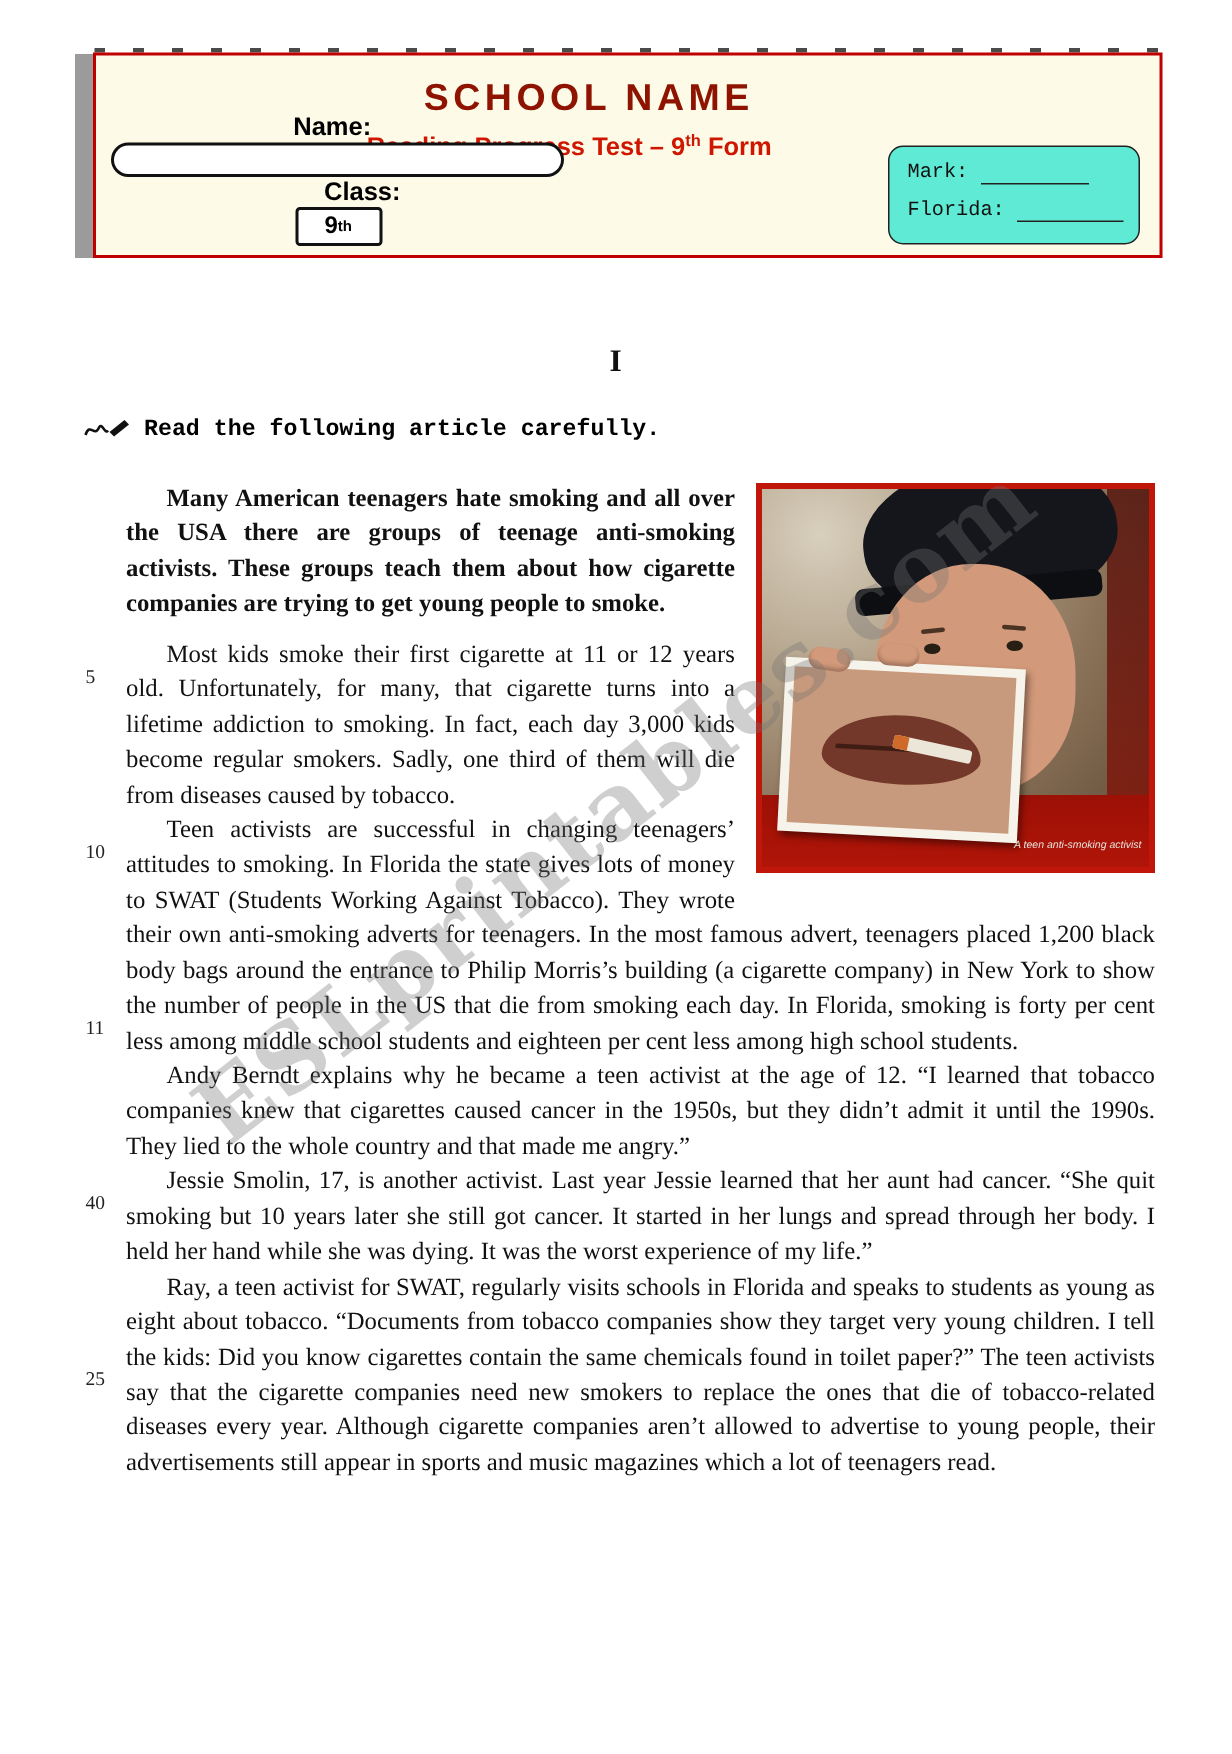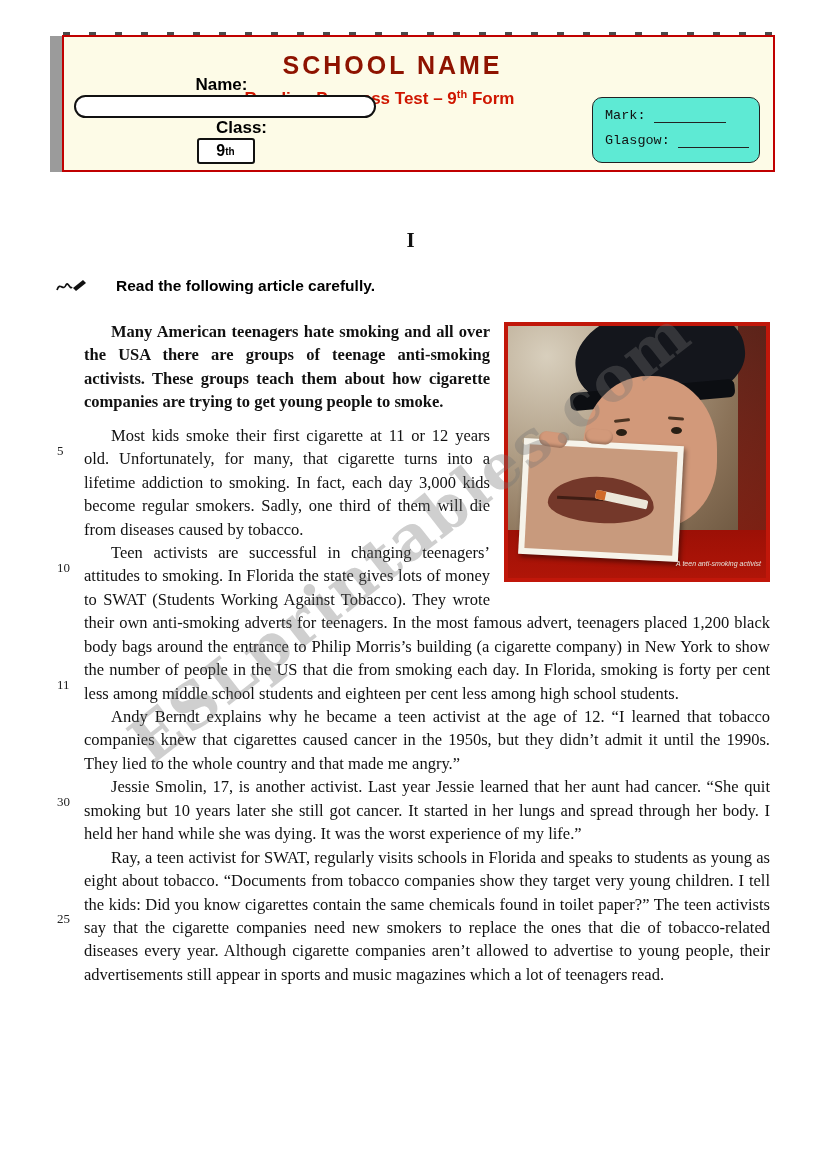--- a/index.html
+++ b/index.html
@@ -102,22 +102,22 @@
 
   
   .section-numeral {
     position: absolute; top: 228px; left: 0;
     width: 100%; text-align: center;
     font-weight: bold; font-size: 21px;
   }
   .instruction {
     position: absolute; top: 277px; left: 56px;
     display: flex; align-items: center;
-    font-family: Liberation Sans, sans-serif;
-    font-weight: bold; font-size: 15.5px; color: #000; gap: 20px;
+    font-family: Liberation Mono, monospace;
+    font-weight: bold; font-size: 15.5px; color: #000;
   }
   .pen-icon { display: inline-flex; margin-right: 8px; }
 
   .article {
     position: absolute; top: 320px; left: 84px;
     width: 686px;
     font-size: 16.5px;
     line-height: 23.43px;
     text-align: justify;
   }
@@ -200,21 +200,21 @@
   <div class="header-box">
     <div class="school-name">SCHOOL NAME</div>
     <div class="test-title"><span>Reading Progress Test – 9</span><sup>th</sup><span> Form</span></div>
 
     <div class="mark-box">
       <div class="mark-row">
         <span>Mark:</span>
         <span class="fill-line"></span>
       </div>
       <div class="mark-row">
-        <span>Glasgow:</span>
+        <span>Florida:</span>
         <span class="fill-line"></span>
       </div>
     </div>
 
     <div class="name-row">
       <span>Name:</span>
       <input class="name-field" type="text" value="" style="">
       <span class="class-label">Class:</span>
       <span class="class-box">
           <span>9</span>
@@ -232,21 +232,21 @@
         <polygon points="17,10 27,2 30,5 20,13" fill="#111"></polygon>
       </svg>
     </span>
     <span>Read the following article carefully.</span>
   </div>
 
   <div class="article">
     <span class="line-num" style="top:123px">5</span>
     <span class="line-num" style="top:240px">10</span>
     <span class="line-num" style="top:357px">11</span>
-    <span class="line-num" style="top:474px">30</span>
+    <span class="line-num" style="top:474px">40</span>
     <span class="line-num" style="top:591px">25</span>
 
     <figure class="photo">
       <div class="ph-bg"></div>
       <div class="ph-right"></div>
       <div class="cap"></div>
       <div class="cap-band"></div>
       <div class="face"></div>
       <div class="brow left"></div>
       <div class="brow right"></div>

